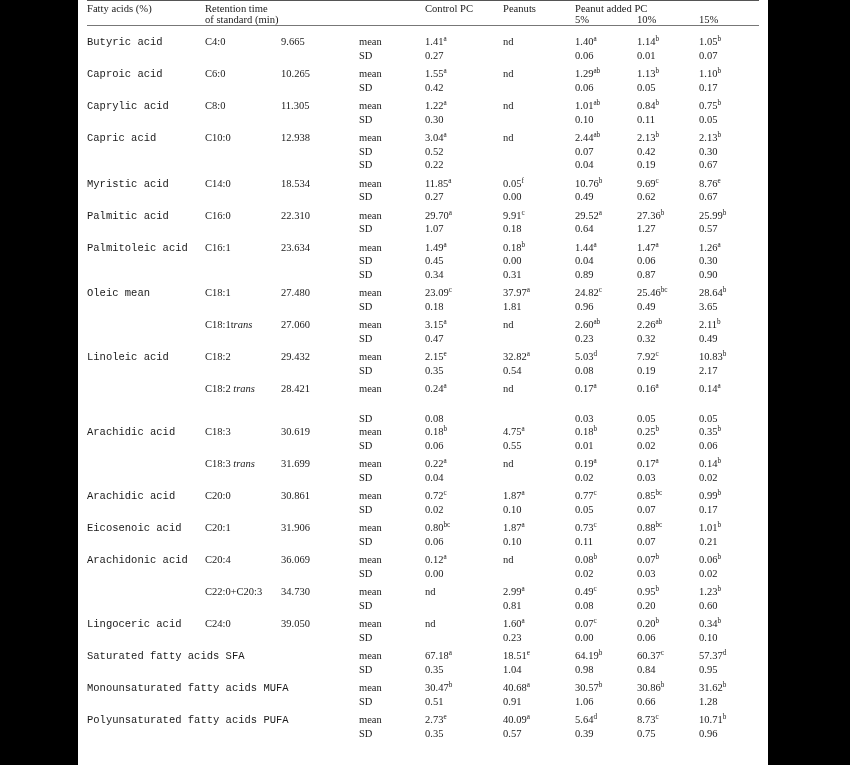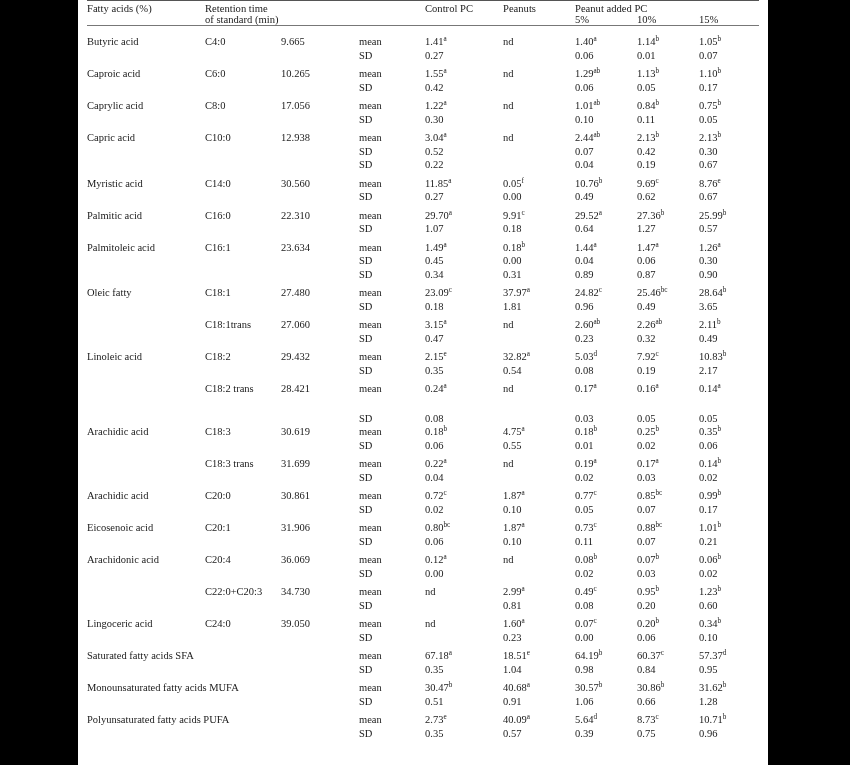--- a/index.html
+++ b/index.html
@@ -48,32 +48,32 @@
   col.c-name  { width: 118px; }
   col.c-code  { width: 76px;  }
   col.c-rt    { width: 78px;  }
   col.c-stat  { width: 66px;  }
   col.c-ctrl  { width: 78px;  }
   col.c-pnut  { width: 72px;  }
   col.c-p5    { width: 62px;  }
   col.c-p10   { width: 62px;  }
   col.c-p15   { width: 60px;  }
 
-  td.name { padding-left: 4px; white-space: nowrap; }
+  td.name { padding-left: 4px; white-space: nowrap; font-family: Liberation Mono, monospace; }
   td.code { text-align: center; white-space: nowrap; }
   td.rt   { text-align: center; white-space: nowrap; }
   td.stat { text-align: center; margin-left: 44px; }
   td.val  { text-align: center; white-space: nowrap; }
 
   tr.mean-row > td { padding-top: 8px; }
   tr.sd-row   > td { padding-top: 3px; }
   tr.gap-row  > td { padding-top: 19px; }
 
   sup { font-size: 7.2px; vertical-align: super; line-height: 0; }
-  .it { }
+  .it { font-style: italic; }
 
   .hdr-row1 td { padding-top: 7px; padding-bottom: 1px; }
   .hdr-row2 td { padding-top: 2px; padding-bottom: 2px; margin-left: 33px; }
   .spanwide { text-align: center; }
 </style>
 </head>
 <body>
 
 <div id="page">
   <table class="fa">
@@ -155,21 +155,21 @@
           <td class="stat">SD</td>
           <td class="val">0.42</td>
           <td class="val"></td>
           <td class="val">0.06</td>
           <td class="val">0.05</td>
           <td class="val">0.17</td>
         </tr>
         <tr class="mean-row">
           <td class="name">Caprylic acid</td>
           <td class="code">C8:0</td>
-          <td class="rt">17.056</td>
+          <td class="rt">11.305</td>
           <td class="stat">mean</td>
           <td class="val">1.22<sup>a</sup></td>
           <td class="val">nd</td>
           <td class="val">1.01<sup>ab</sup></td>
           <td class="val">0.84<sup>b</sup></td>
           <td class="val">0.75<sup>b</sup></td>
         </tr>
         <tr class="sd-row">
           <td class="name"></td>
           <td class="code"></td>
@@ -210,21 +210,21 @@
           <td class="stat">SD</td>
           <td class="val">0.22</td>
           <td class="val"></td>
           <td class="val">0.04</td>
           <td class="val">0.19</td>
           <td class="val">0.67</td>
         </tr>
         <tr class="mean-row">
           <td class="name">Myristic acid</td>
           <td class="code">C14:0</td>
-          <td class="rt">30.560</td>
+          <td class="rt">18.534</td>
           <td class="stat">mean</td>
           <td class="val">11.85<sup>a</sup></td>
           <td class="val">0.05<sup>f</sup></td>
           <td class="val">10.76<sup>b</sup></td>
           <td class="val">9.69<sup>c</sup></td>
           <td class="val">8.76<sup>e</sup></td>
         </tr>
         <tr class="sd-row">
           <td class="name"></td>
           <td class="code"></td>
@@ -285,21 +285,21 @@
           <td class="code"></td>
           <td class="rt"></td>
           <td class="stat">SD</td>
           <td class="val">0.34</td>
           <td class="val">0.31</td>
           <td class="val">0.89</td>
           <td class="val">0.87</td>
           <td class="val">0.90</td>
         </tr>
         <tr class="mean-row">
-          <td class="name">Oleic fatty</td>
+          <td class="name">Oleic mean</td>
           <td class="code">C18:1</td>
           <td class="rt">27.480</td>
           <td class="stat">mean</td>
           <td class="val">23.09<sup>c</sup></td>
           <td class="val">37.97<sup>a</sup></td>
           <td class="val">24.82<sup>c</sup></td>
           <td class="val">25.46<sup>bc</sup></td>
           <td class="val">28.64<sup>b</sup></td>
         </tr>
         <tr class="sd-row">

